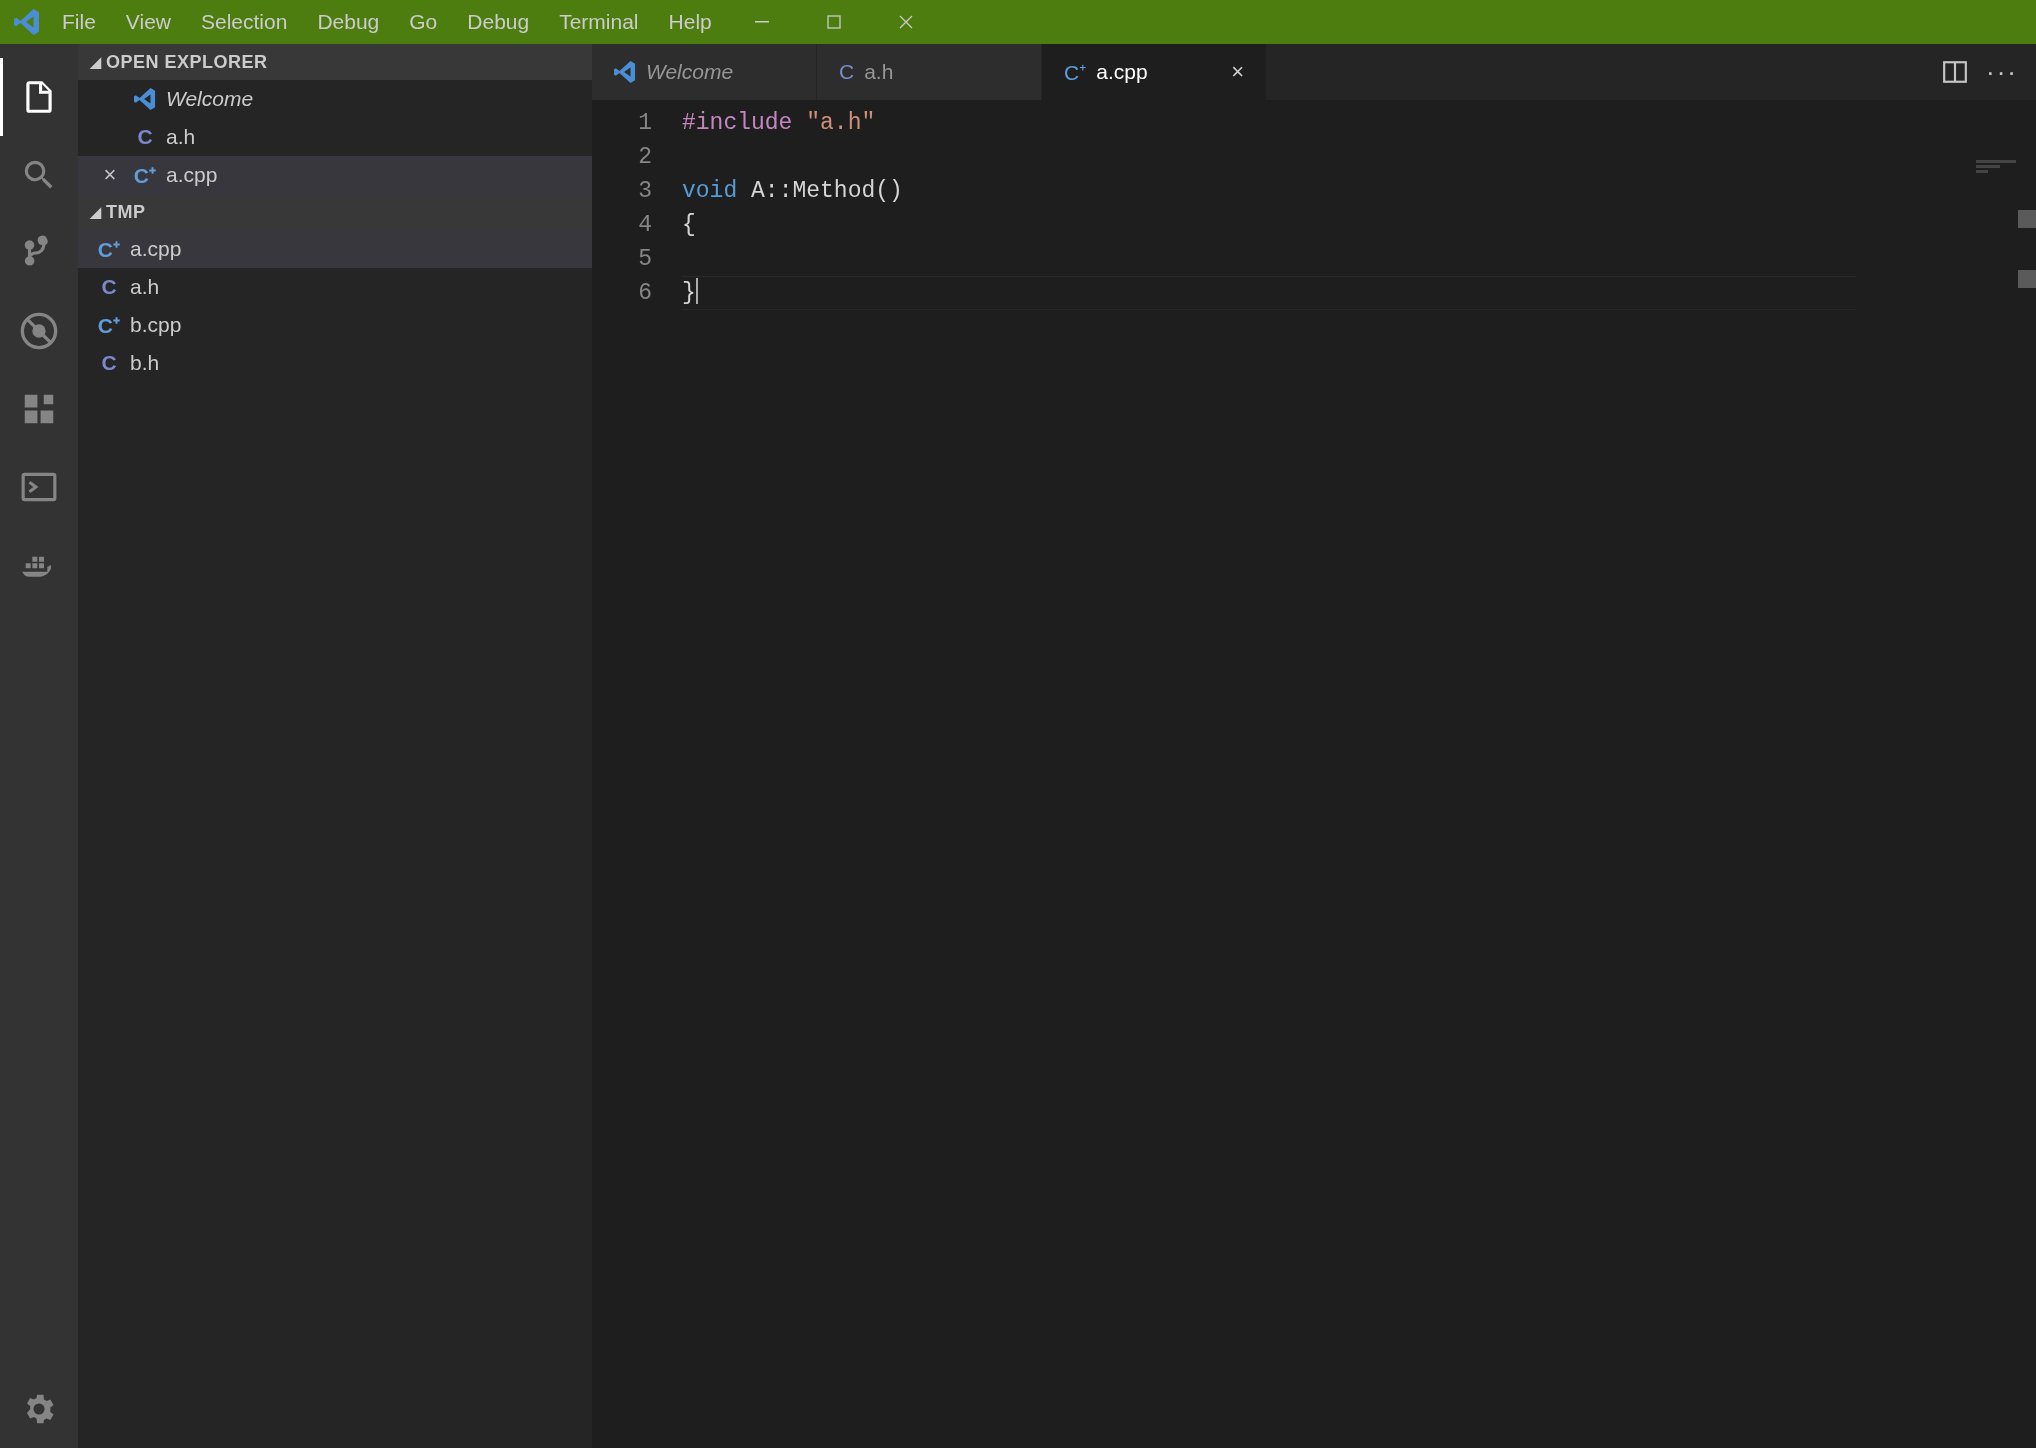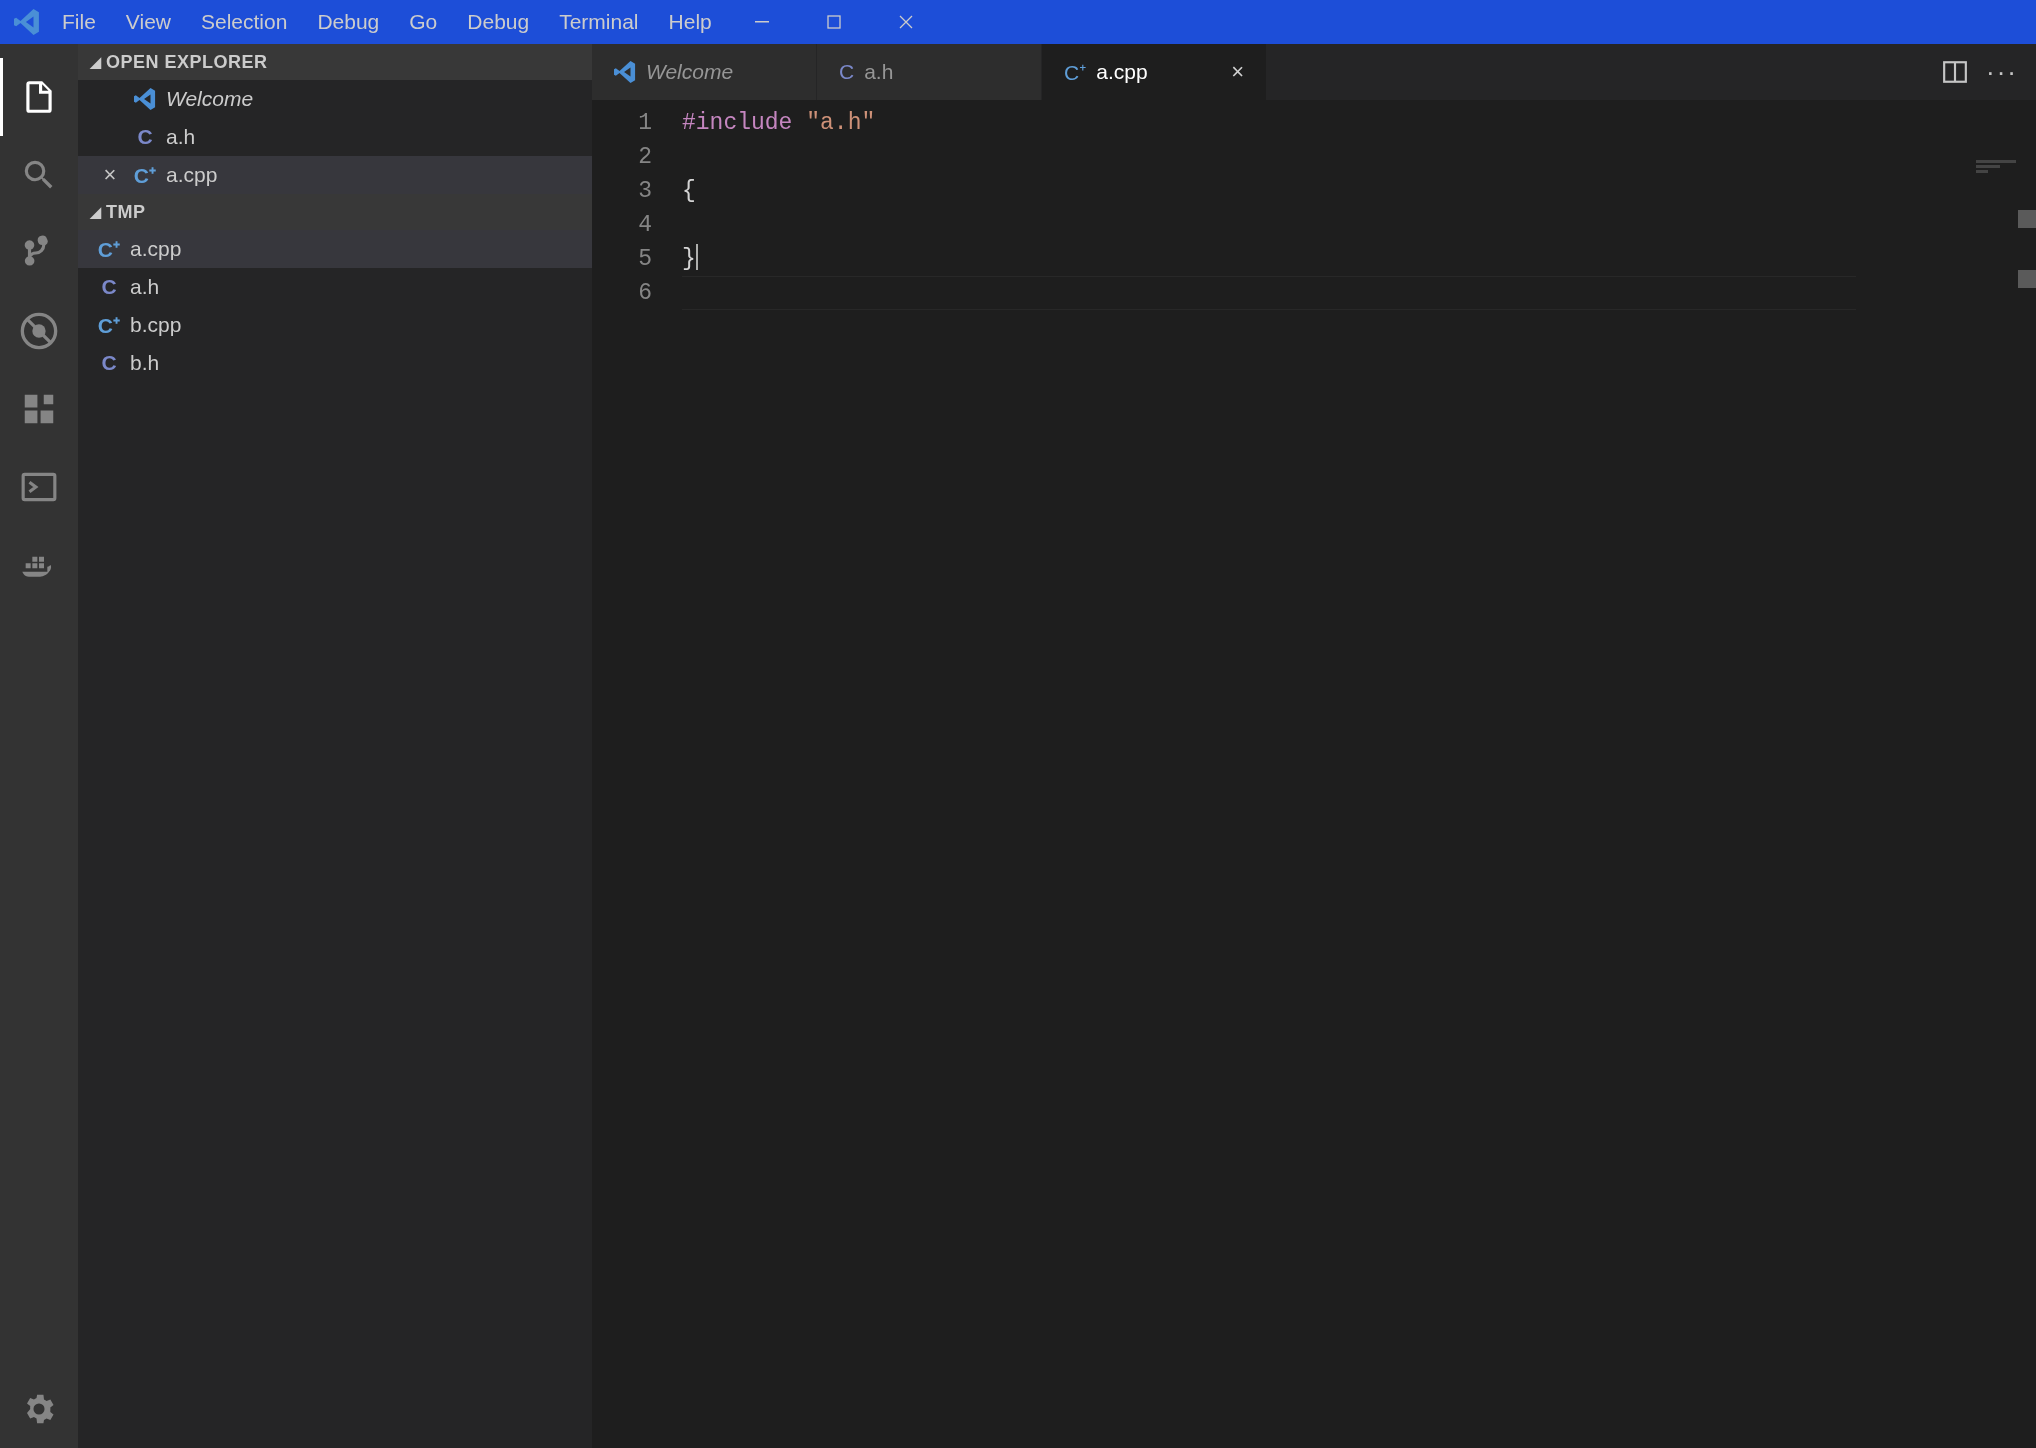--- a/index.html
+++ b/index.html
@@ -7,21 +7,21 @@
     font-family: "Segoe UI", -apple-system, sans-serif;
     background: #1e1e1e;
     color: #cccccc;
     width: 2036px;
     height: 1448px;
     overflow: hidden;
     font-size: 20px;
   }
   .titlebar {
     height: 44px;
-    background: #1d4ed8;
+    background: #4d7c0f;
     display: flex;
     align-items: center;
     padding: 0 6px;
     color: #cccccc;
     user-select: none;
   }
   .titlebar .app-icon {
     width: 42px;
     display: flex;
     align-items: center;
@@ -449,20 +449,21 @@
         <div>2</div>
         <div>3</div>
         <div>4</div>
         <div>5</div>
         <div>6</div>
       </div>
       <div class="code-lines">
         <div class="line-highlight"></div>
         <div class="line"><span class="tok-preproc">#include</span> <span class="tok-string">"a.h"</span></div>
         <div class="line"></div>
+        <div class="line"><span class="tok-keyword">void</span><span class="tok-punct"> A::Method()</span></div>
         <div class="line"><span class="tok-punct">{</span></div>
         <div class="line"></div>
         <div class="line"><span class="tok-punct">}</span><span class="cursor"></span></div>
       </div>
       <div class="minimap">
         <div class="mm-line"></div>
         <div class="mm-line" style="width:60%"></div>
         <div class="mm-line" style="width:30%"></div>
       </div>
     </div>

